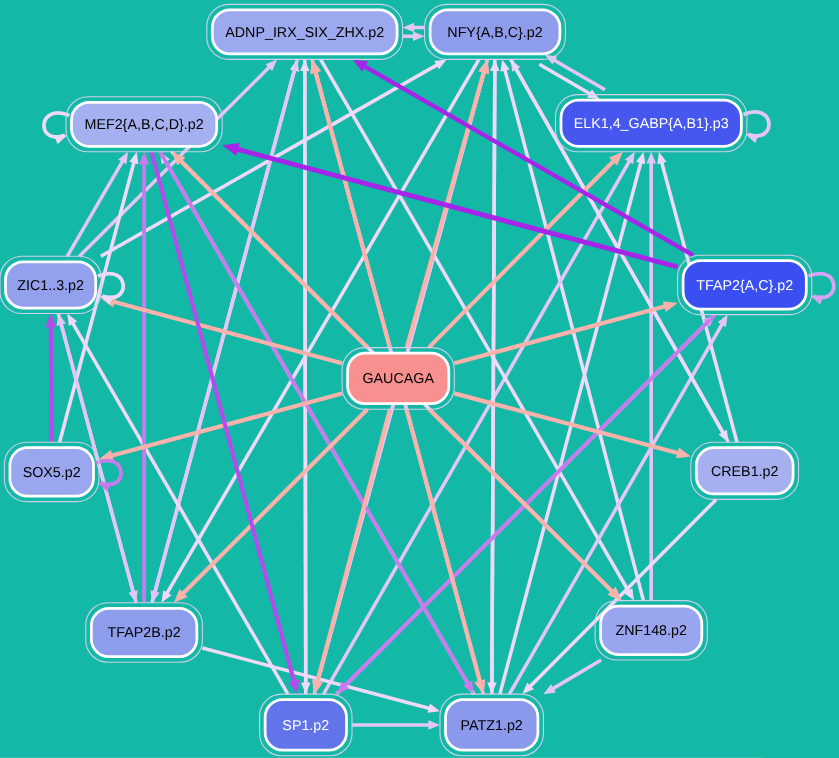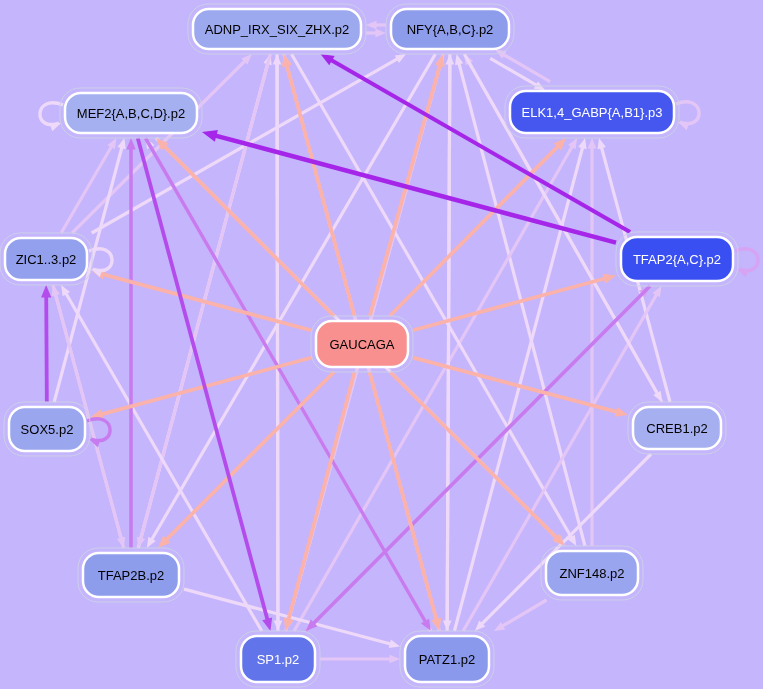--- a/index.html
+++ b/index.html
@@ -8,21 +8,21 @@
     background: #ffffff;
     width: 763px;
     height: 689px;
     overflow: hidden;
     font-family: "Liberation Sans", sans-serif;
   }
   #stage {
     position: relative;
     width: 763px;
     height: 689px;
-    background: #c4b5fd;
+    background: #14b8a6;
   }
   svg { display: block; }
   .node-label {
     font-family: "Liberation Sans", sans-serif;
     font-size: 13px;
     pointer-events: none;
   }
 </style>
 </head>
 <body>

